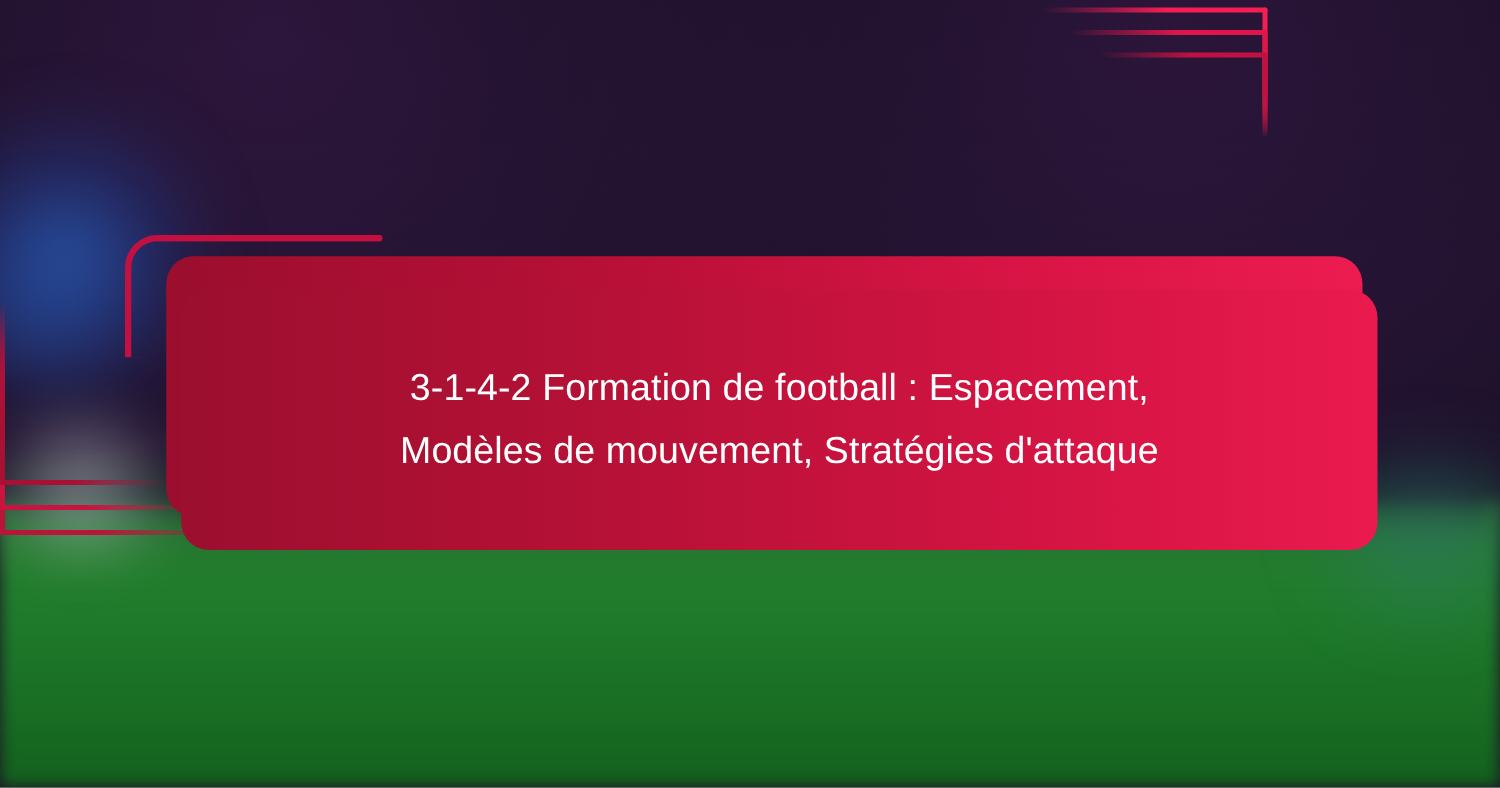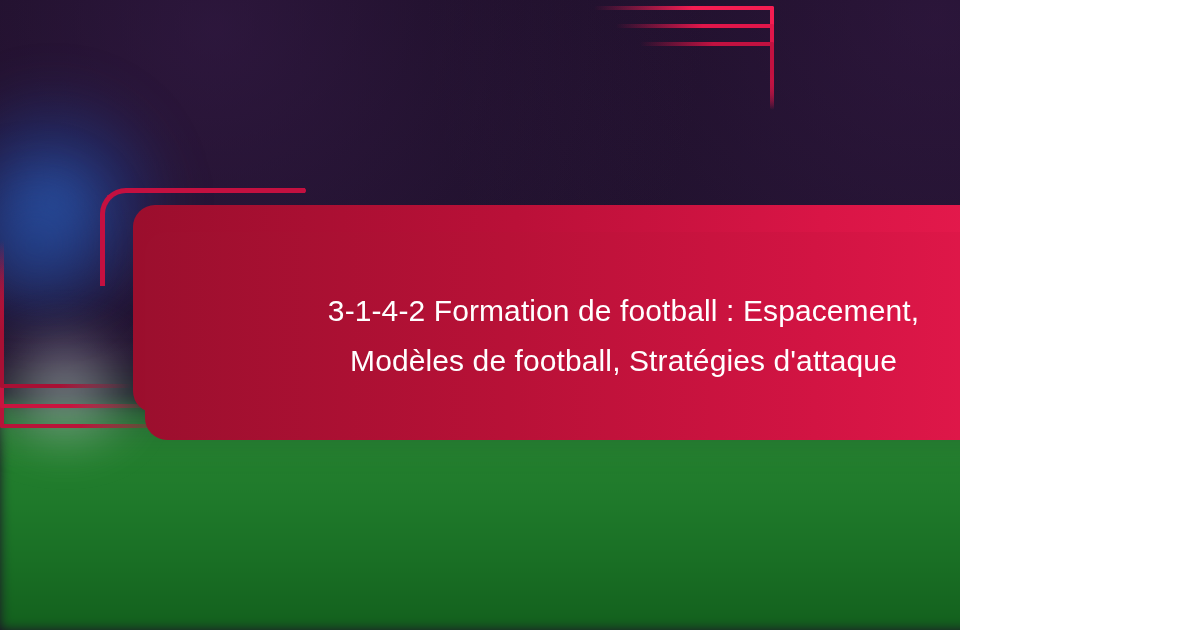--- a/index.html
+++ b/index.html
@@ -5,21 +5,21 @@
   * { margin:0; padding:0; box-sizing:border-box; }
 
   html, body {
     width:1200px; height:630px;
     overflow:hidden;
     font-family:"Liberation Sans", sans-serif;
   }
 
   #stage {
     position:relative;
-    width:960px; height:630px;
+    width:1200px; height:630px;
     overflow:hidden;
     background:#1c0f27;
   }
 
   
   .bg-layer { position:absolute; inset:0; }
 
   
   .bg-sky {
     position:absolute; left:0; top:0; width:1200px; height:420px;
@@ -187,17 +187,17 @@
   </div>
 
   <div class="card-outline"></div>
   <div class="card-outline-ext"></div>
 
   <div class="card-back"></div>
 
   <div class="card-front">
     <div class="card-title">
       <span class="line">3-1-4-2 Formation de football : Espacement,</span>
-      <span class="line">Modèles de football, Stratégies d'attaque</span>
+      <span class="line">Modèles de mouvement, Stratégies d'attaque</span>
     </div>
   </div>
 
 </div>
 
 </body></html>

